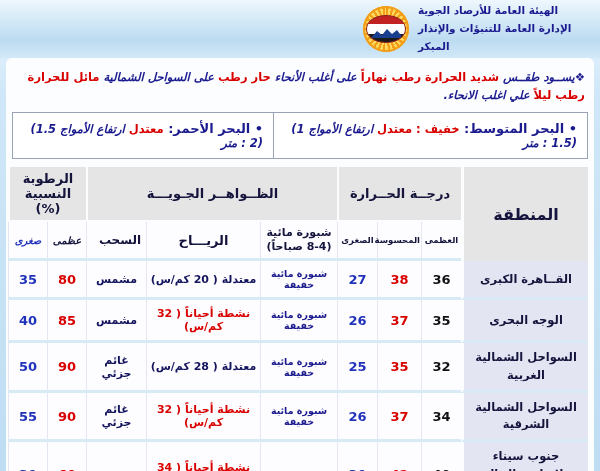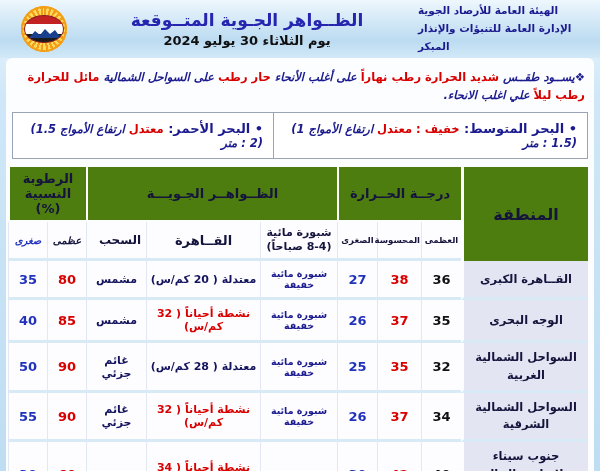--- a/index.html
+++ b/index.html
@@ -41,21 +41,21 @@
   .blue{color:#1b1b8f;font-style:italic;} .red{color:#d90000;}
   
   .sea-box{display:flex;border:1px solid #9aa3b5;background:#ffffff;margin:0 3px 8px;}
   .sea-cell{flex:1;padding:8px 10px;font-size:11.5px;font-weight:bold;color:#1b1b8f;}
   .sea-cell.left{border-right:1px solid #9aa3b5;flex:0.82;}
   .sea-label{font-size:13px;color:#1b1b8f;}
   
   table{border-collapse:separate;border-spacing:0;width:calc(100% - 6px);margin:0 3px;table-layout:fixed;}
   th,td{vertical-align:middle;text-align:center;padding:0;}
   .group-row th{
-    background:#4d7c0f;color:#14143c;font-size:13px;font-weight:bold;
+    background:#e5e5e5;color:#14143c;font-size:13px;font-weight:bold;
     padding:4px 2px;border-left:2px solid #fcfdff;border-bottom:2px solid #fcfdff;
   }
   .group-row th.region-head{
     font-size:16px;border-left:3px solid #fcfdff;border-bottom:0;
   }
   .sub-row th{
     background:#fdfdff;font-weight:bold;color:#14143c;
     padding:4px 1px;border-left:1px solid #e2e7f1;border-bottom:3px solid #d9eaf7;
   }
   .sub-row th.h-temp{font-size:8.5px;}
@@ -82,24 +82,20 @@
   td.h-max{color:#d90000;font-size:13px;}
   td.h-min{color:#2233bb;font-size:13px;}
 </style>
 </head>
 <body>
 
 <div class="header">
   <div class="org">
     <div>الهيئة العامة للأرصاد الجوية</div>
     <div>الإدارة العامة للتنبؤات والإنذار المبكر</div>
-  </div>
-  <div class="title-block">
-    <div class="title">الظــواهر الجـوية المتــوقعة</div>
-    <div class="date">يوم الثلاثاء 30 يوليو 2024</div>
   </div>
   <div class="logo">
     <div class="logo-sun">
       <div class="logo-globe">
         <svg viewBox="0 0 32 10">
           <path d="M0 10 L6 3 L11 7 L16 1 L21 6 L26 2 L32 10 Z" fill="#1b3f8f"></path>
         </svg>
       </div>
     </div>
   </div>
@@ -137,21 +133,21 @@
       <th rowspan="2" class="region-head">المنطقة</th>
       <th colspan="3">درجــة الحــرارة</th>
       <th colspan="3">الظــواهــر الجـويـــة</th>
       <th colspan="2">الرطوبة النسبية (%)</th>
     </tr>
     <tr class="sub-row">
       <th class="h-temp">العظمى</th>
       <th class="h-temp red">المحسوسة</th>
       <th class="h-temp">الصغرى</th>
       <th class="h-mist">شبورة مائية (4-8 صباحاً)</th>
-      <th class="h-wind">القــاهرة</th>
+      <th class="h-wind">الريـــاح</th>
       <th class="h-clouds">السحب</th>
       <th class="h-hum red">عظمى</th>
       <th class="h-hum" style="color:#2233bb">صغرى</th>
     </tr>
     <tr>
       <td class="region">القــاهرة الكبرى</td>
       <td class="t-max">36</td>
       <td class="t-feel">38</td>
       <td class="t-min">27</td>
       <td class="mist">شبورة مائية خفيفة</td>

